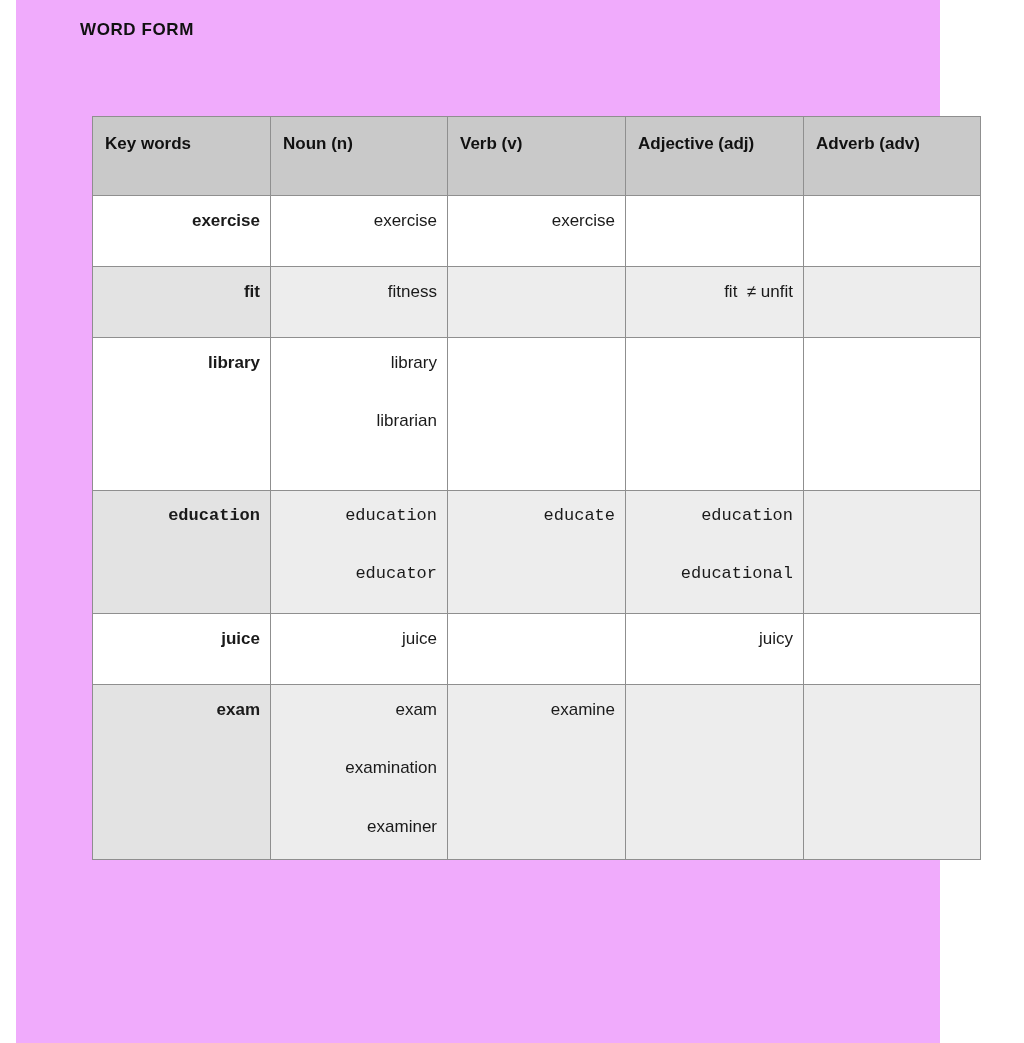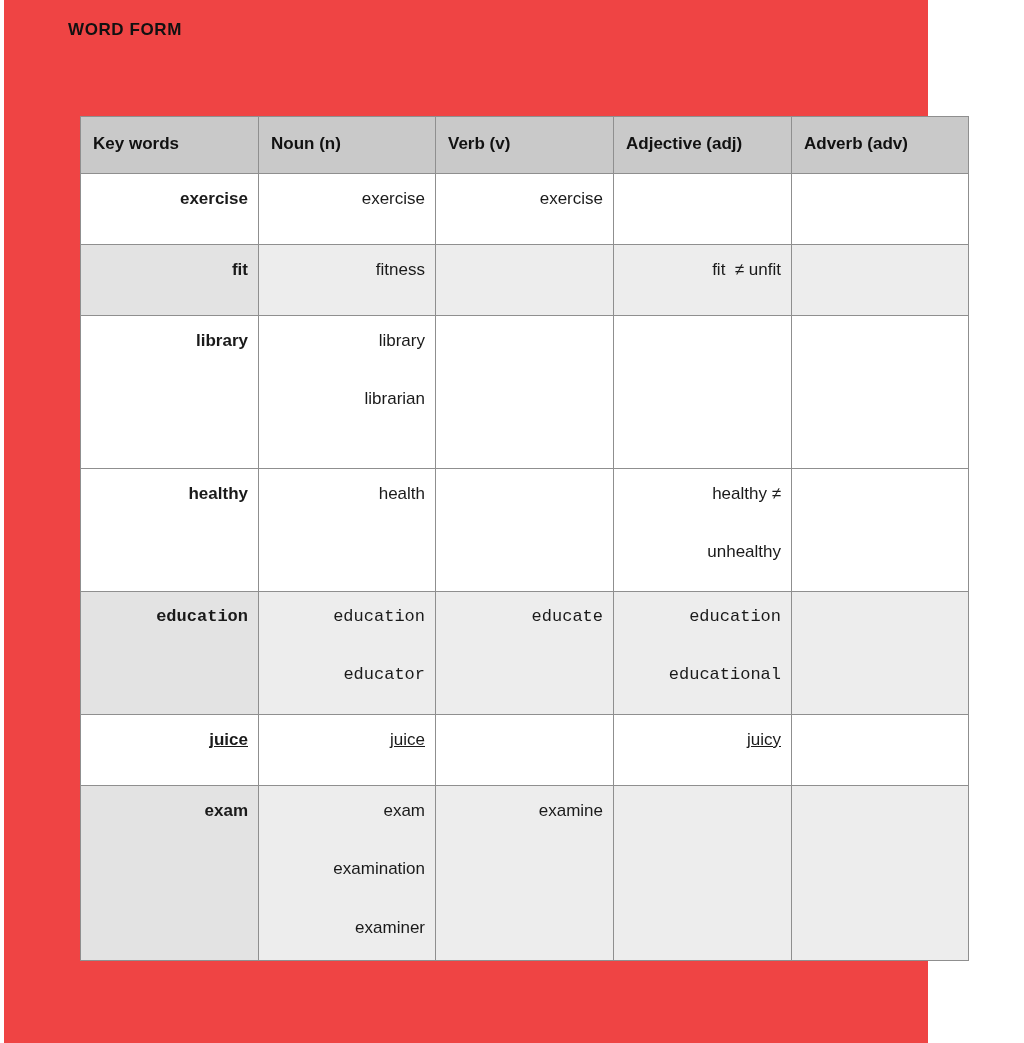--- a/index.html
+++ b/index.html
@@ -10,25 +10,25 @@
   body {
     width: 1024px;
     height: 1043px;
     font-family: "Liberation Sans", sans-serif;
     color: #1a1a1a;
     position: relative;
     overflow: hidden;
   }
   .page {
     position: absolute;
-    left: 4px;
+    left: 16px;
     top: 0;
     width: 924px;
     height: 1043px;
-    background: #ef4444;
+    background: #f0abfc;
   }
   .doc-title {
     position: absolute;
     left: 64px;
     top: 20px;
     font-size: 17px;
     font-weight: bold;
     letter-spacing: 0.6px;
     color: #111111;
   }
@@ -56,21 +56,21 @@
     line-height: 1.55;
     background: #ffffff;
     text-align: right;
   }
   table.word-form thead th {
     background: #c9c9c9;
     font-weight: bold;
     font-size: 17px;
     height: 42px;
     padding-top: 14px;
-    padding-bottom: 0;
+    padding-bottom: 22px;
     text-align: left;
     color: #111111;
   }
   td.keyword {
     font-weight: bold;
     background: #e3e3e3;
   }
   tr.shaded td {
     background: #ededed;
   }
@@ -85,21 +85,21 @@
   td .entry + .entry {
     margin-top: 32px;
   }
   
   tr.r0 td { height: 48px; }
   tr.r1 td { height: 48px; }
   tr.r2 td { height: 130px; }
   tr.r3 td { height: 48px; }
   tr.r4 td { height: 100px; }
   tr.r5 td { height: 100px; font-family: Liberation Mono, monospace; }
-  tr.r6 td { height: 48px; text-decoration: underline; }
+  tr.r6 td { height: 48px; }
   tr.r7 td { height: 152px; }
 </style>
 </head>
 <body>
 
 <div class="page">
 
   <div class="doc-title">WORD FORM</div>
 
   <table class="word-form">
@@ -151,34 +151,20 @@
             <span class="entry">library</span>
           </td>
           <td>
             <span class="entry">library</span>
             <span class="entry">librarian</span>
           </td>
           <td></td>
           <td></td>
           <td></td>
         </tr>
-        <tr class="r4">
-          <td class="keyword">
-            <span class="entry">healthy</span>
-          </td>
-          <td>
-            <span class="entry">health</span>
-          </td>
-          <td></td>
-          <td>
-            <span class="entry">healthy ≠</span>
-            <span class="entry">unhealthy</span>
-          </td>
-          <td></td>
-        </tr>
         <tr class="r5 shaded">
           <td class="keyword">
             <span class="entry">education</span>
           </td>
           <td>
             <span class="entry">education</span>
             <span class="entry">educator</span>
           </td>
           <td>
             <span class="entry">educate</span>

